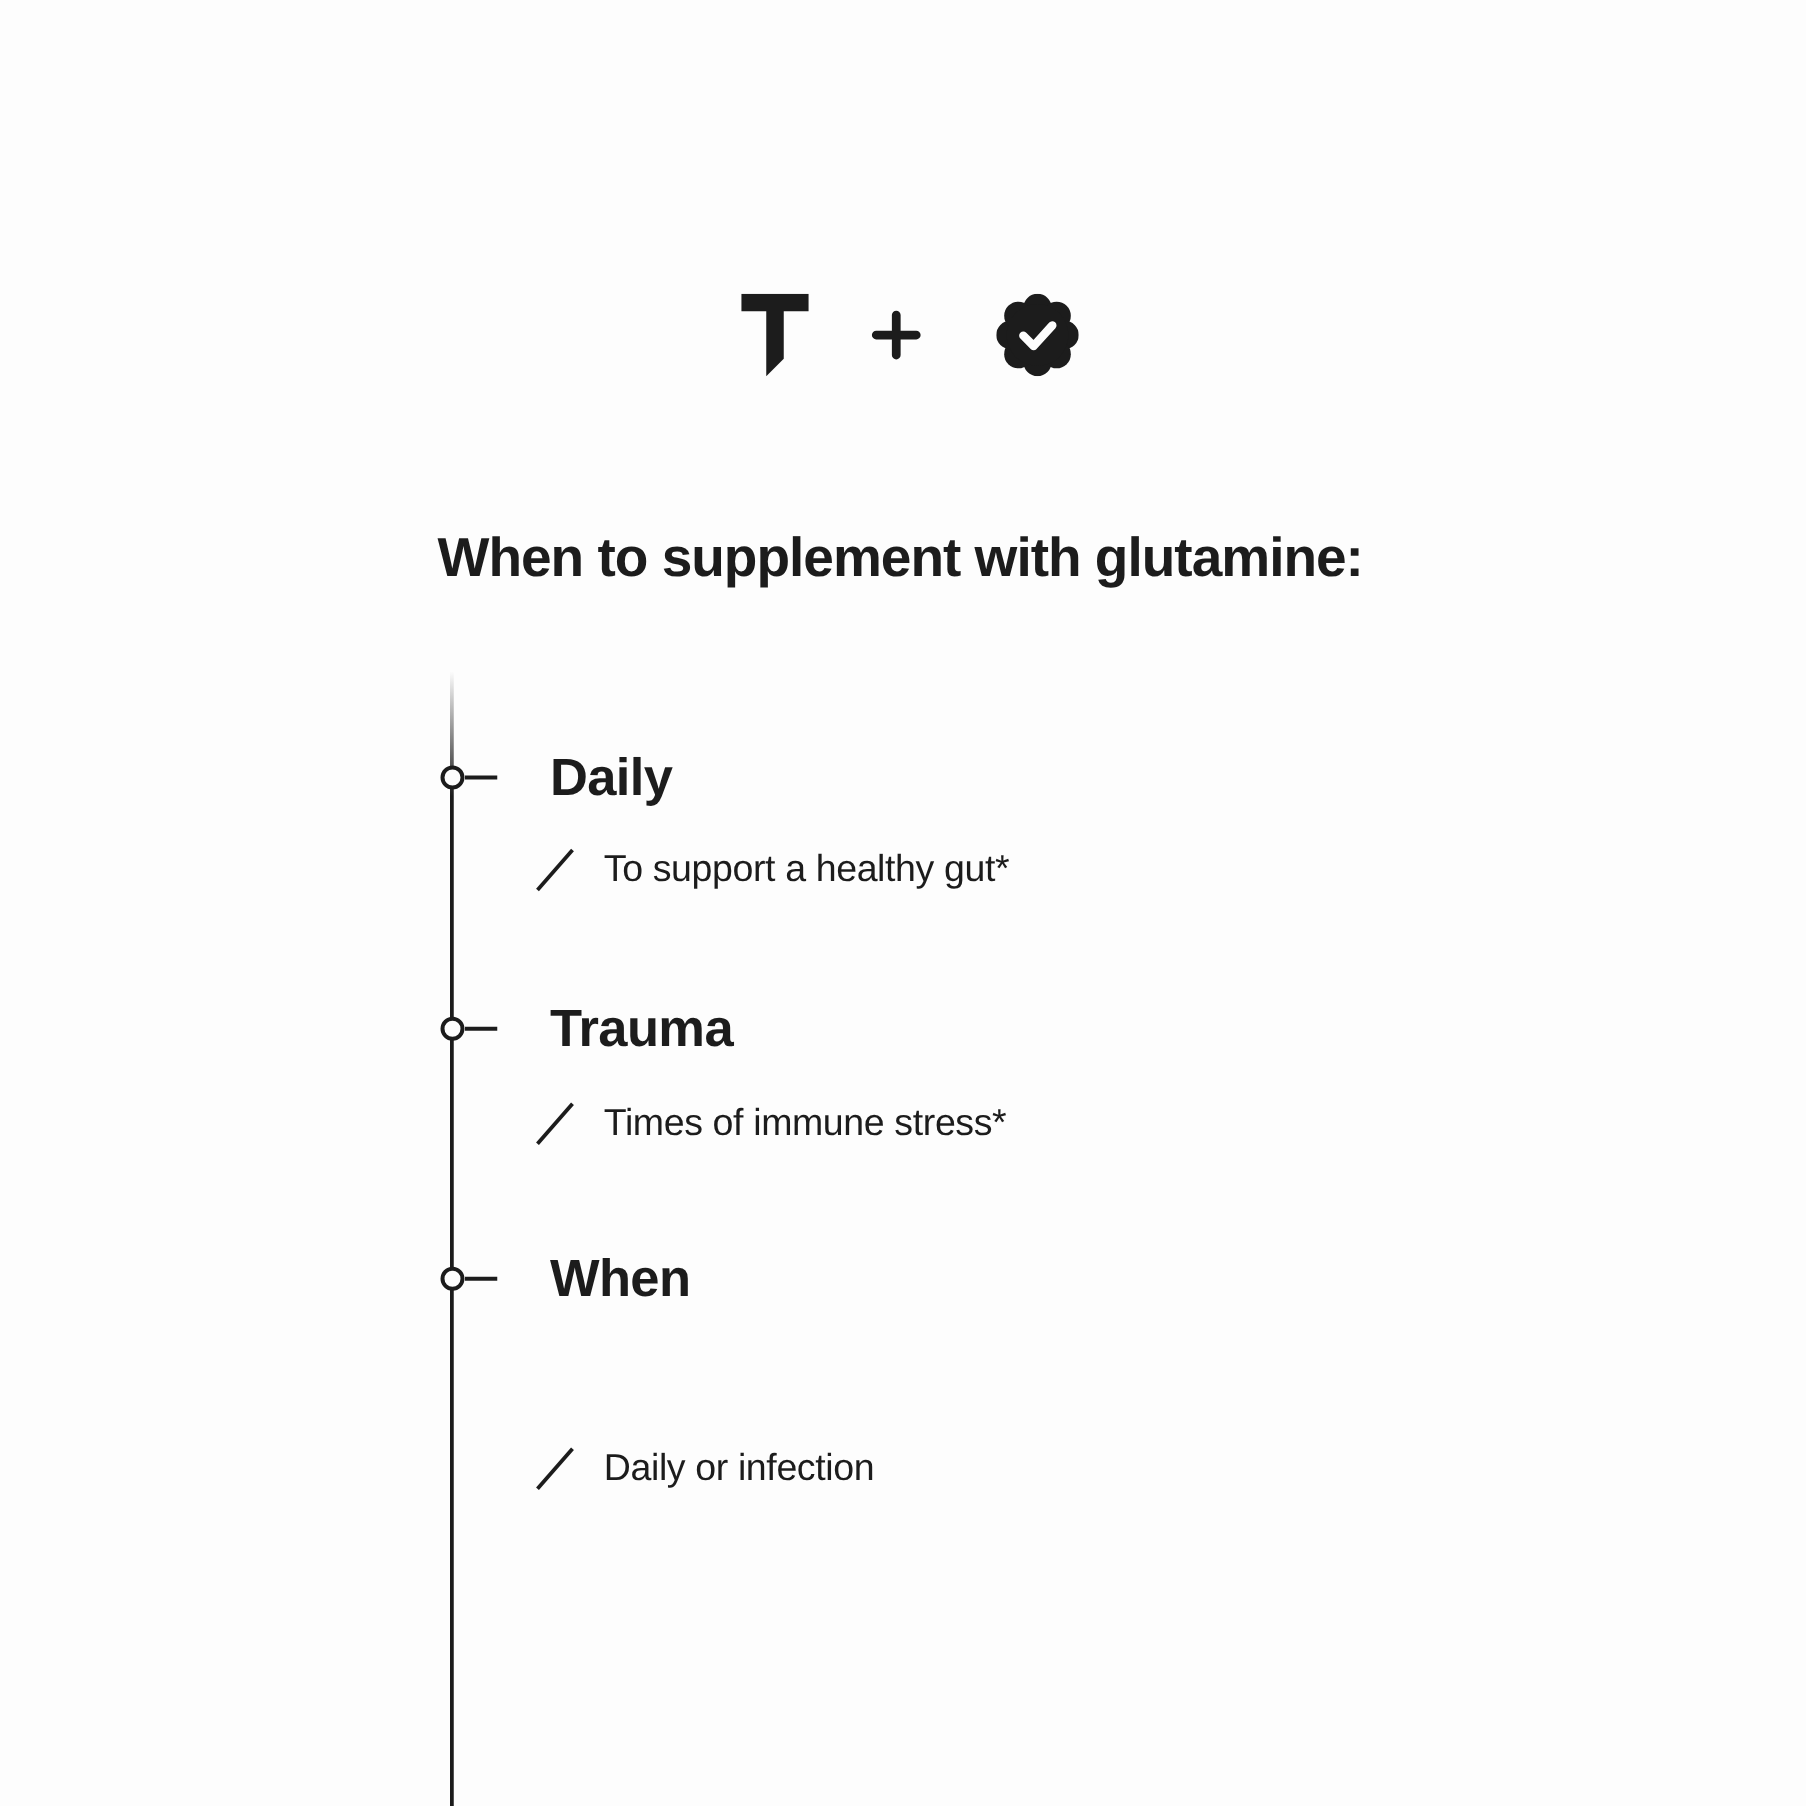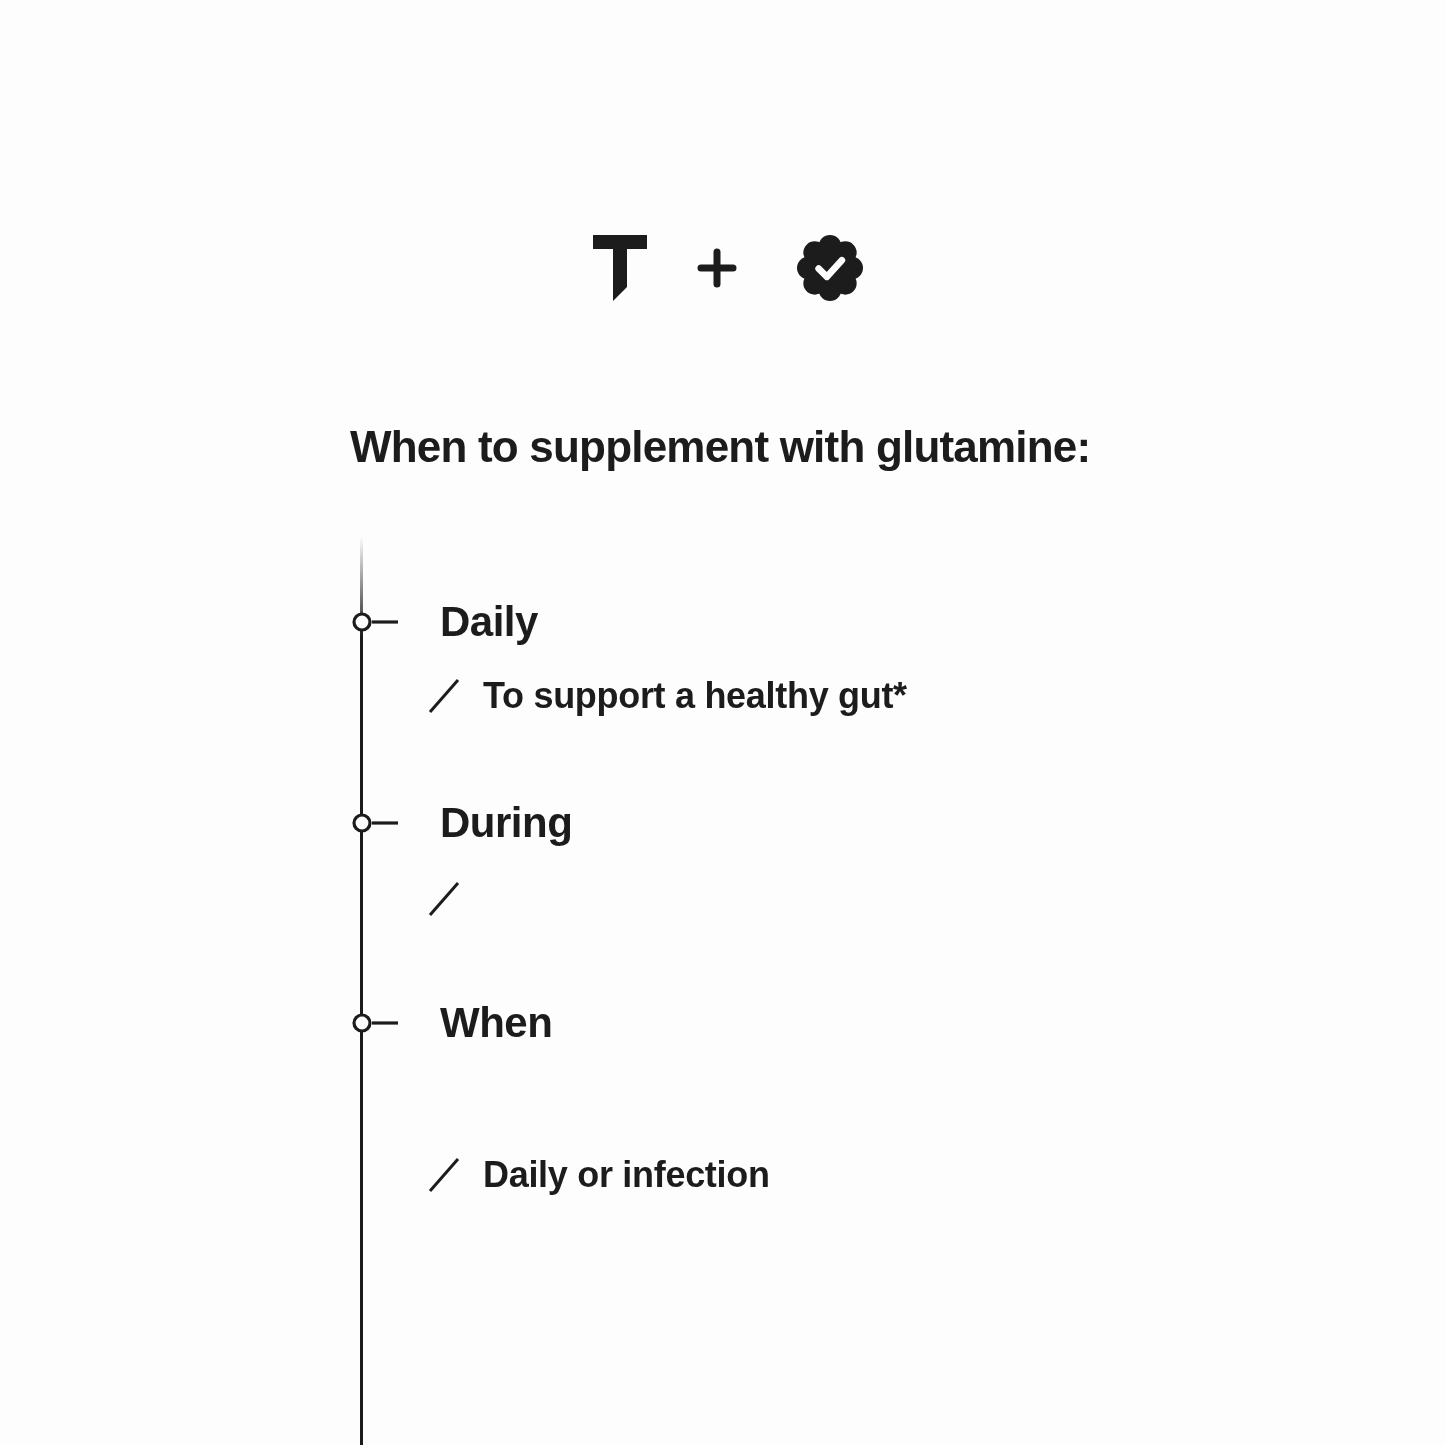--- a/index.html
+++ b/index.html
@@ -47,21 +47,21 @@
     letter-spacing:-0.5px;white-space:nowrap;
   }
 
   
   .item-row{
     position:absolute;left:427px;height:48px;
     display:flex;align-items:center;gap:22px;
   }
   .slash-icon{width:34px;height:38px;flex:0 0 auto;display:block;}
   .item-text{
-    font-size:36px;line-height:48px;font-weight:700;
+    font-size:30px;line-height:48px;font-weight:400;
     letter-spacing:-0.3px;white-space:nowrap;
   }
 </style>
 </head>
 <body>
 
 <div class="canvas">
 
   <div class="logo-row">
     <svg class="t-logo" viewBox="0 0 54 66" xmlns="http://www.w3.org/2000/svg">
@@ -102,26 +102,27 @@
       <line x1="3" y1="35" x2="31" y2="3" stroke="#1c1c1c" stroke-width="3"></line>
     </svg>
     <span class="item-text">To support a healthy gut*</span>
   </div>
 
   <div class="hdr-row" style="top:799px">
     <svg class="node-icon" viewBox="0 0 48 24" xmlns="http://www.w3.org/2000/svg">
       <circle cx="12" cy="12" r="8" fill="#fdfdfd" stroke="#1c1c1c" stroke-width="3.2"></circle>
       <line x1="22" y1="12" x2="48" y2="12" stroke="#1c1c1c" stroke-width="3.2"></line>
     </svg>
-    <h2 class="sec-title">During</h2>
+    <h2 class="sec-title">Trauma</h2>
   </div>
   <div class="item-row" style="top:875px">
     <svg class="slash-icon" viewBox="0 0 34 38" xmlns="http://www.w3.org/2000/svg">
       <line x1="3" y1="35" x2="31" y2="3" stroke="#1c1c1c" stroke-width="3"></line>
     </svg>
+    <span class="item-text">Times of immune stress*</span>
   </div>
 
   <div class="hdr-row" style="top:999px">
     <svg class="node-icon" viewBox="0 0 48 24" xmlns="http://www.w3.org/2000/svg">
       <circle cx="12" cy="12" r="8" fill="#fdfdfd" stroke="#1c1c1c" stroke-width="3.2"></circle>
       <line x1="22" y1="12" x2="48" y2="12" stroke="#1c1c1c" stroke-width="3.2"></line>
     </svg>
     <h2 class="sec-title">When</h2>
   </div>
   <div class="item-row" style="top:1151px">

